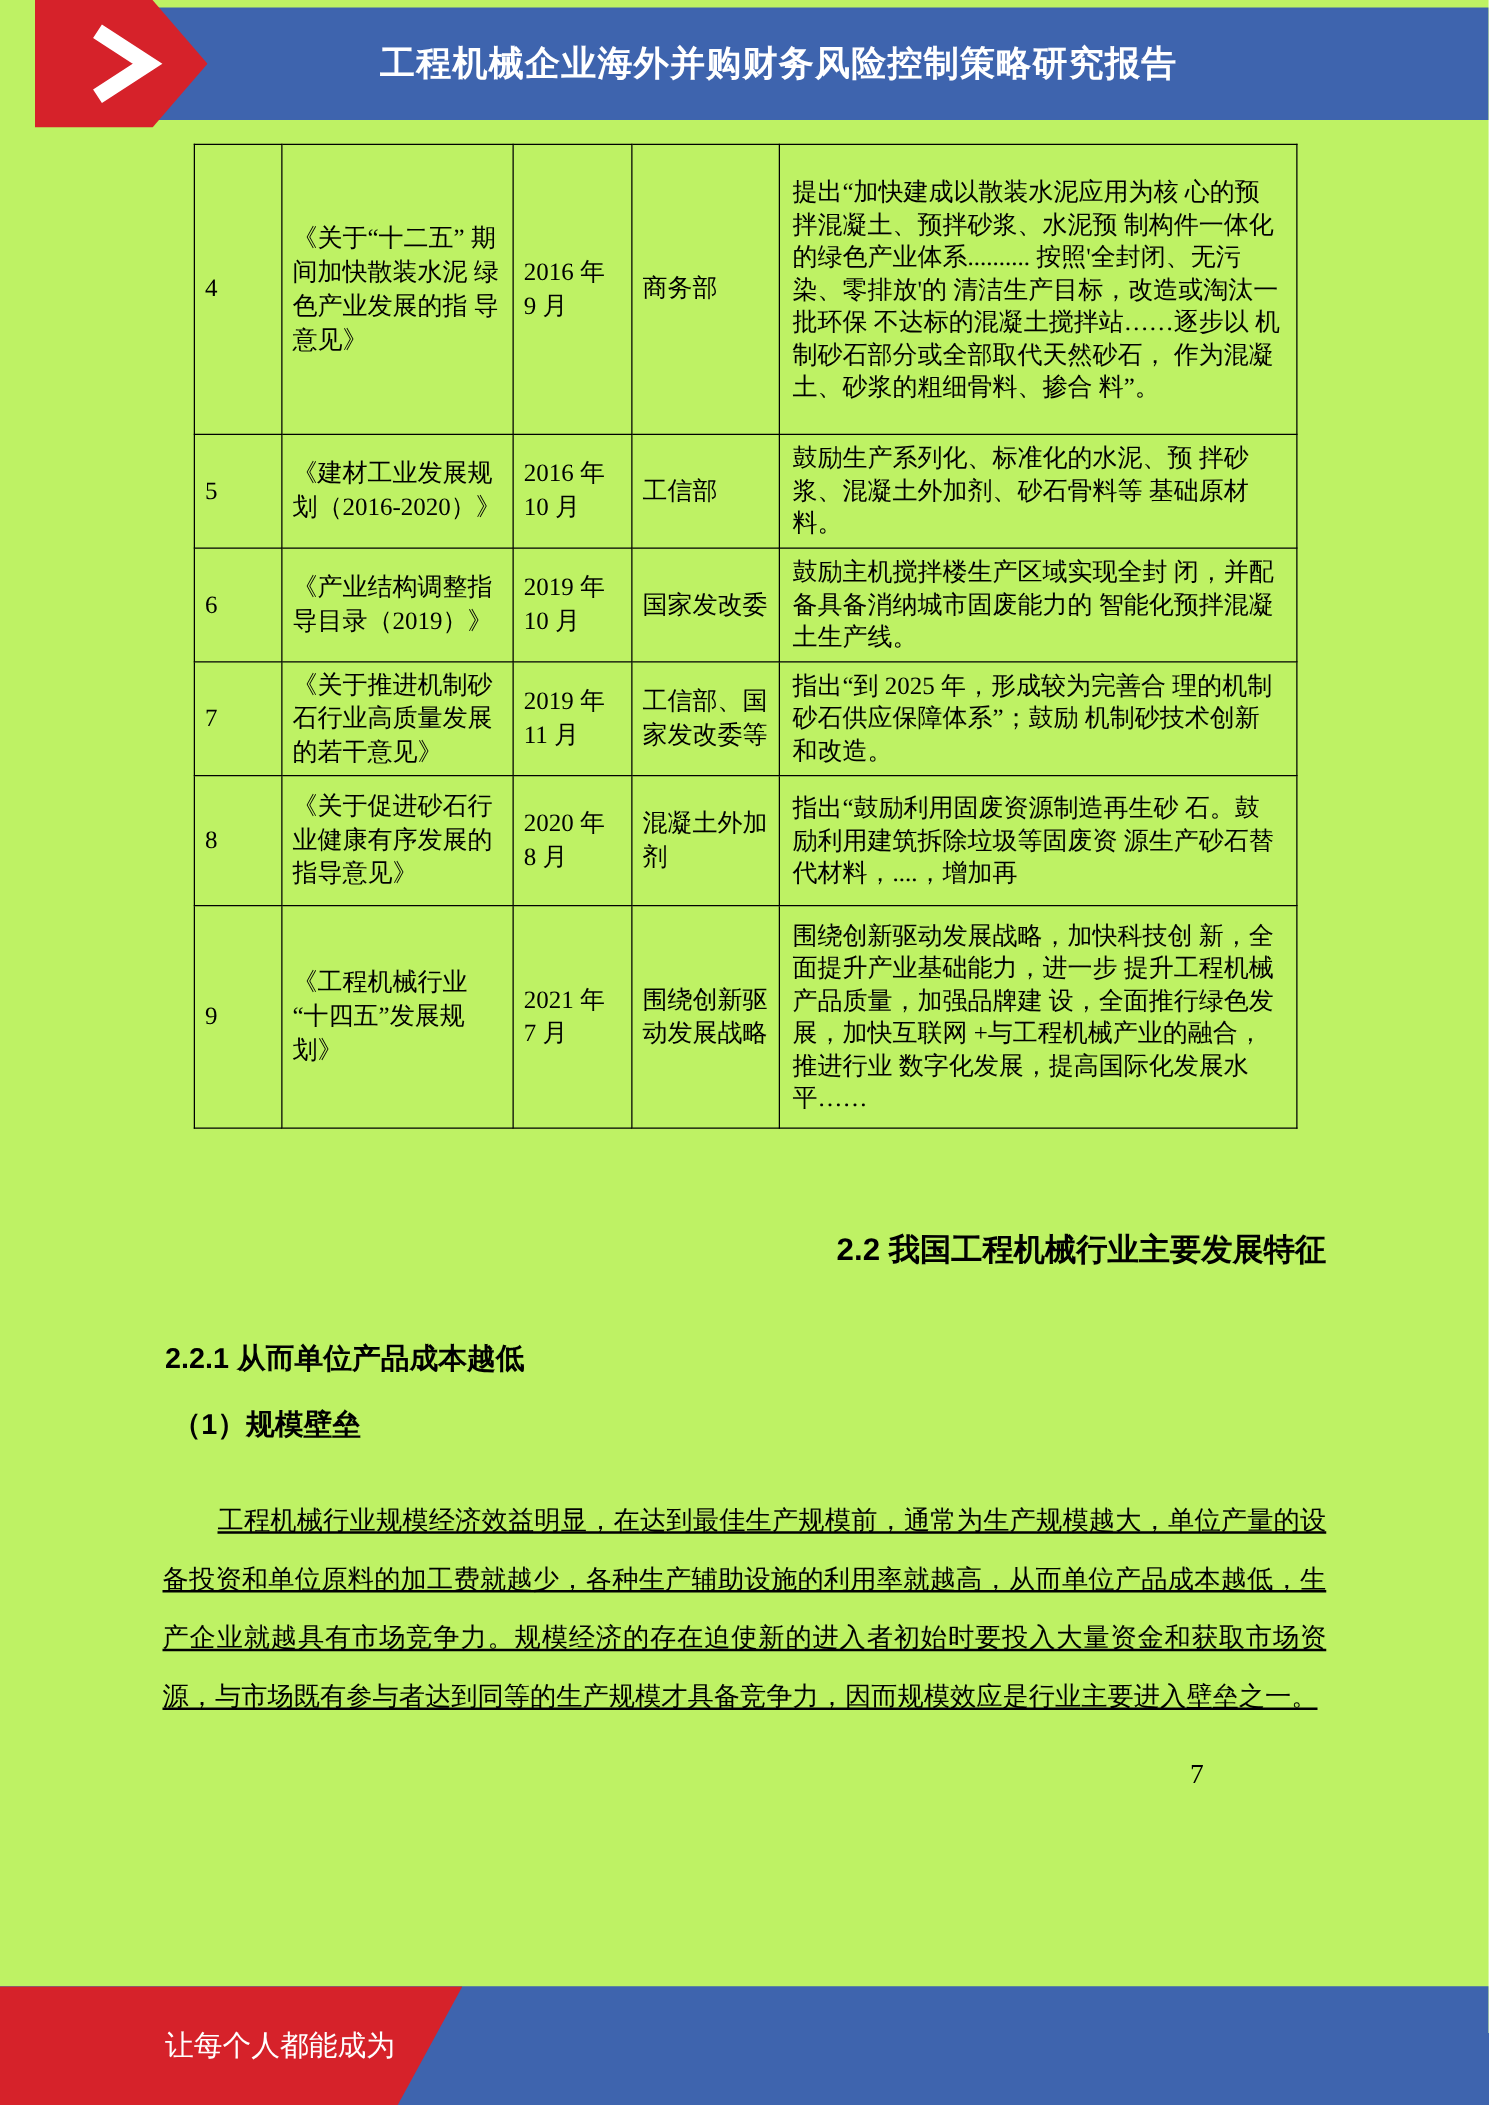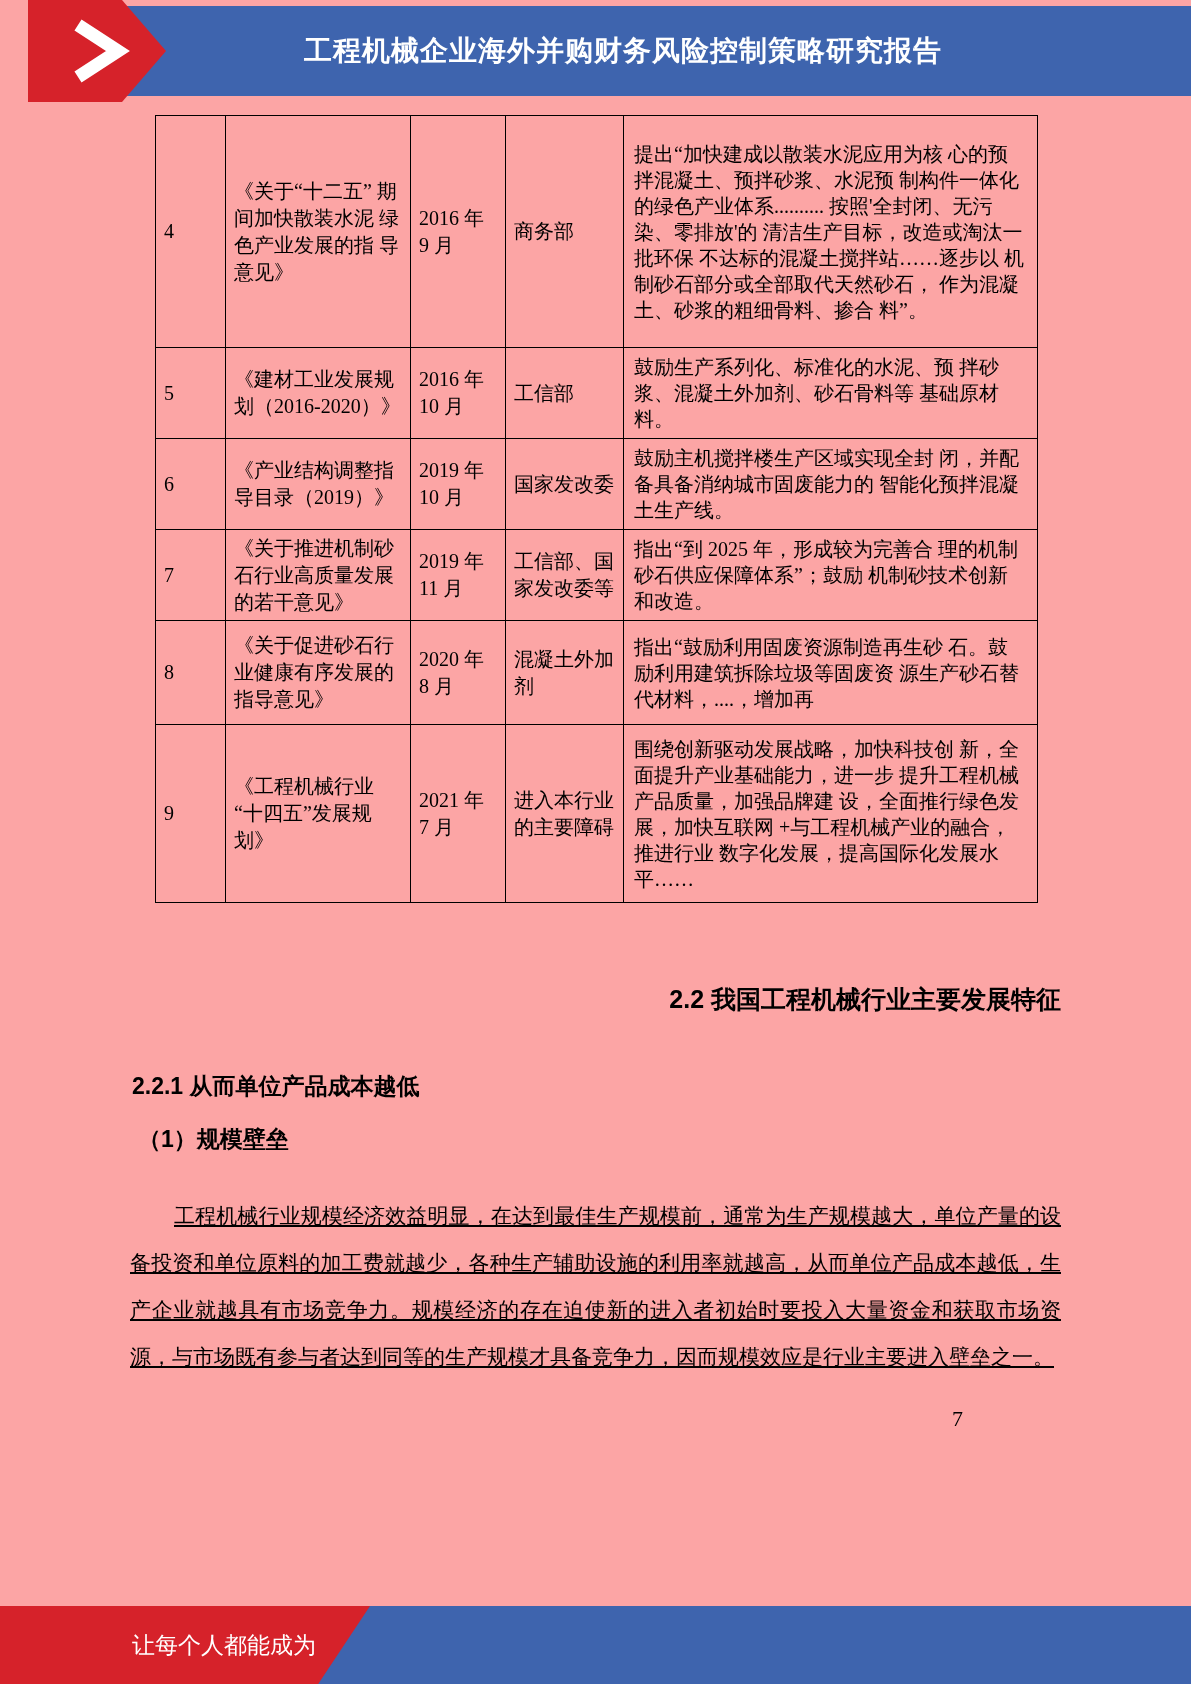--- a/index.html
+++ b/index.html
@@ -1,18 +1,18 @@
 <!DOCTYPE html>
 <html style="--header-bg: #3E64AE; --footer-bg: #3E64AE; --accent-red: #D6222A; --footer-yellow: #FFD54A;"><head>
 <meta charset="utf-8">
 <style>
   html,body { margin:0; padding:0; background:#ffffff; }
   .page {
     position:relative; width:1191px; height:1684px; margin:0 auto;
-    background:#fca5a5; overflow:hidden; color:#000;
+    background:#bef264; overflow:hidden; color:#000;
     font-family:"Liberation Serif","DejaVu Serif",serif;
   }
 
   
   .header { position:absolute; top:0; left:0; width:100%; height:102px; }
   .header-bar {
     position:absolute; top:6px; left:55px; right:0; height:90px;
     background:var(--header-bg,#3E64AE);
     display:flex; align-items:center; justify-content:center;
   }
@@ -45,21 +45,21 @@
   .h4 { font-size:23px; margin:22px 0 0 8px; }
   .para {
     font-size:21px; line-height:47px; text-align:justify;
     margin:38px 0 0 0; text-indent:44px;text-decoration:underline;
   }
 
   .page-num { position:absolute; top:1406px; left:952px; font-size:22px; }
 
   
   .footer {
-    position:absolute; left:0; bottom:0; width:100%; height:78px;
+    position:absolute; left:0; bottom:0; width:100%; height:95px;
     background:var(--footer-bg,#3E64AE); overflow:hidden;
   }
   .footer-red {
     position:absolute; top:0; left:0; bottom:0; width:370px;
     background:var(--accent-red,#D6222A);
     clip-path:polygon(0 0, 100% 0, 86% 100%, 0 100%);
   }
   .footer-left {
     position:absolute; left:132px; top:0; height:100%;
     display:flex; align-items:center; color:#ffffff;
@@ -139,21 +139,21 @@
           <td class="cell-date">2020 年
 8 月</td>
           <td>混凝土外加剂</td>
           <td class="cell-content">指出“鼓励利用固废资源制造再生砂 石。鼓励利用建筑拆除垃圾等固废资 源生产砂石替代材料，....，增加再</td>
         </tr>
         <tr style="height:178px">
           <td>9</td>
           <td>《工程机械行业 “十四五”发展规 划》</td>
           <td class="cell-date">2021 年
 7 月</td>
-          <td>进入本行业的主要障碍</td>
+          <td>围绕创新驱动发展战略</td>
           <td class="cell-content">围绕创新驱动发展战略，加快科技创 新，全面提升产业基础能力，进一步 提升工程机械产品质量，加强品牌建 设，全面推行绿色发展，加快互联网 +与工程机械产业的融合，推进行业 数字化发展，提高国际化发展水 平……</td>
         </tr>
       </tbody>
     </table>
 
     <div class="h2">2.2 我国工程机械行业主要发展特征</div>
     <div class="h3">2.2.1 从而单位产品成本越低</div>
     <div class="h4">（1）规模壁垒</div>
     <div class="para">工程机械行业规模经济效益明显，在达到最佳生产规模前，通常为生产规模越大，单位产量的设备投资和单位原料的加工费就越少，各种生产辅助设施的利用率就越高，从而单位产品成本越低，生产企业就越具有市场竞争力。规模经济的存在迫使新的进入者初始时要投入大量资金和获取市场资源，与市场既有参与者达到同等的生产规模才具备竞争力，因而规模效应是行业主要进入壁垒之一。</div>
 

